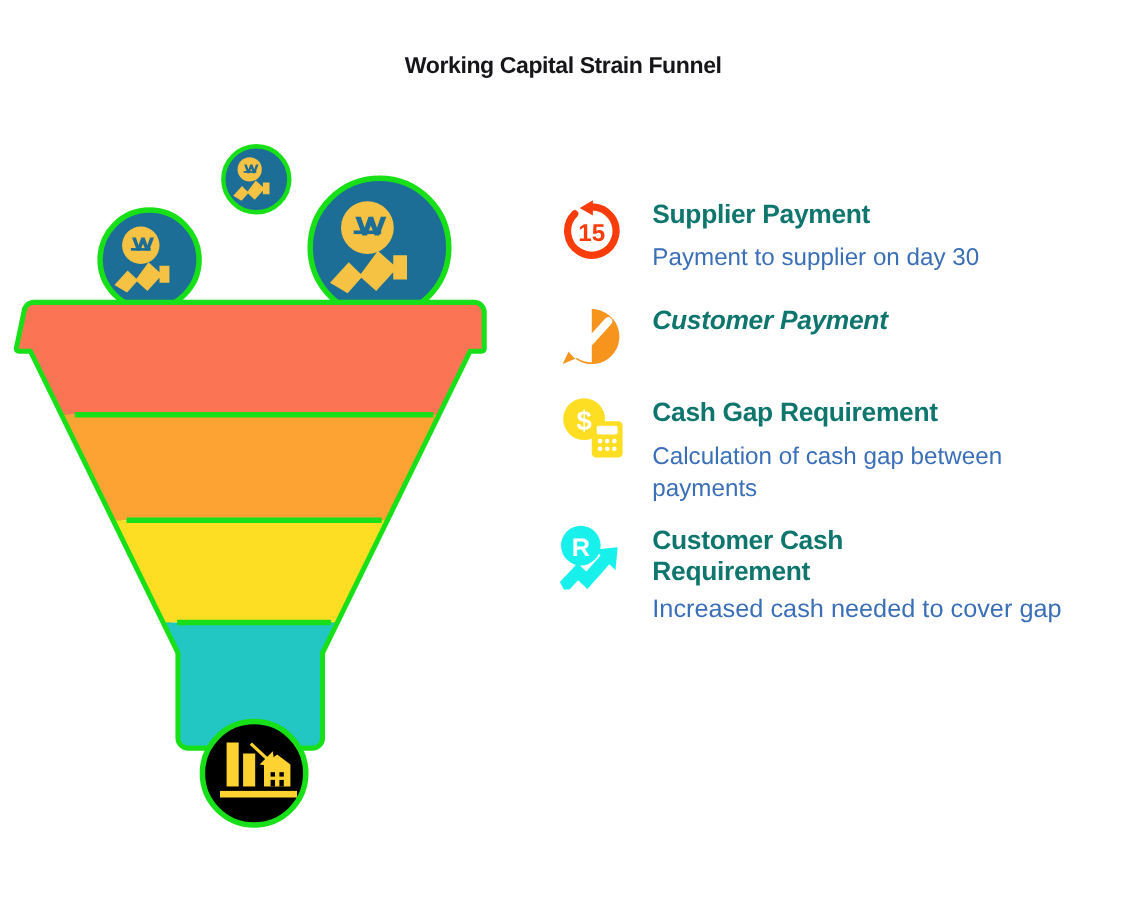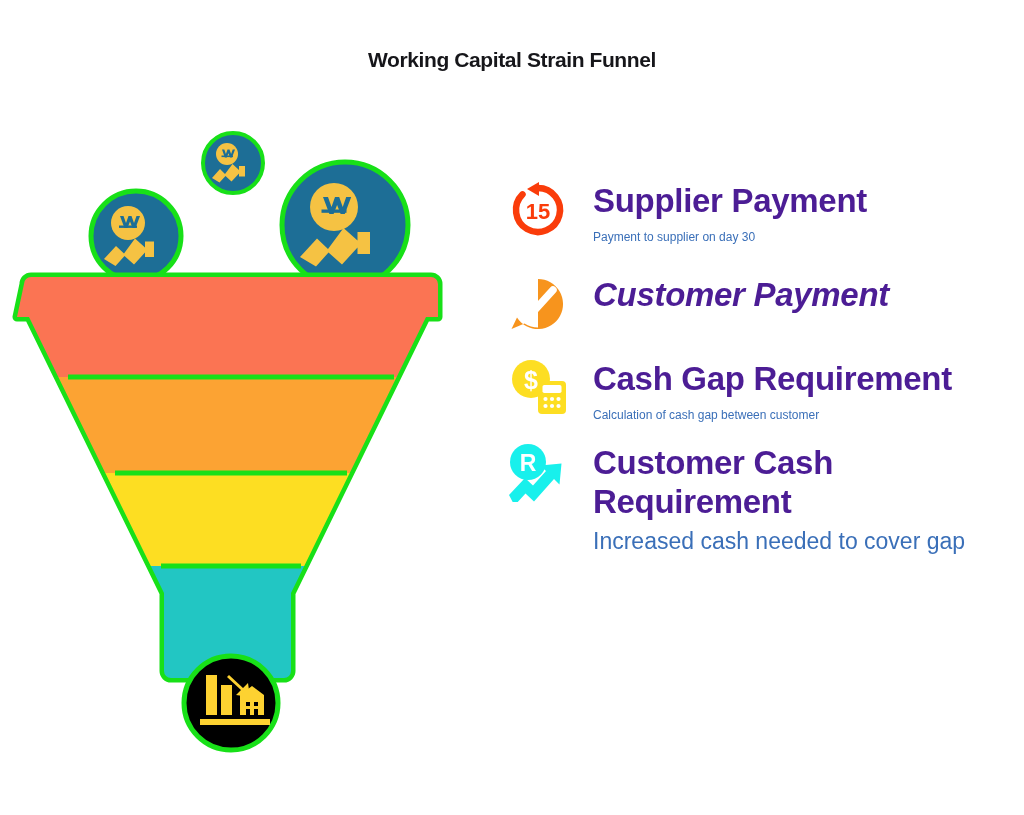--- a/index.html
+++ b/index.html
@@ -60,29 +60,29 @@
     align-items: flex-start;
     justify-content: center;
     padding-top: 2px;
   }
   .legend-text {
     flex: 1 1 auto;
     padding-left: 22px;
     padding-top: 4px;
   }
   .legend-title {
-    font-size: 33px;
+    font-size: 24px;
     font-weight: bold;
-    color: #4c1d95;
+    color: #0f766e;
     letter-spacing: -0.3px;
     line-height: 1.18;
     margin: 0 0 9px 0;
   }
   .legend-desc {
-    font-size: 12px;
+    font-size: 22px;
     color: #3a6fb8;
     line-height: 1.32;
     margin: 0;
     max-width: 395px;
   }
 
   
   .legend-item.i0 { margin-bottom: 26px; }
   .legend-item.i1 { margin-bottom: 16px; font-style: italic; }
   .legend-item.i2 { margin-bottom: 16px; }
@@ -243,21 +243,21 @@
             <circle cx="44" cy="41" r="2.1"></circle>
             <circle cx="50.5" cy="41" r="2.1"></circle>
           <circle cx="37.5" cy="48" r="2.1"></circle>
             <circle cx="44" cy="48" r="2.1"></circle>
             <circle cx="50.5" cy="48" r="2.1"></circle>
         </g>
       </svg>
     </div>
     <div class="legend-text">
       <div class="legend-title">Cash Gap Requirement</div>
-      <div class="legend-desc">Calculation of cash gap between customer</div>
+      <div class="legend-desc">Calculation of cash gap between payments</div>
     </div>
   </div>
 
   <div class="legend-item i3">
     <div class="legend-icon">
       <svg width="62" height="60" viewBox="0 0 62 60">
         <circle cx="21" cy="20" r="18" fill="#18F0EC"></circle>
         <text x="21" y="29" text-anchor="middle" font-family="Liberation Sans, sans-serif" font-size="23" font-weight="bold" fill="#ffffff">R</text>
         <path d="M2 53 l16 -17 l8 7.5 l13 -14.5 l-5.5 -5.5 l21 -2 l-2 21 l-5.5 -5.5
                  l-20 22.5 l-8.5 -8 l-11 12 z" fill="#18F0EC"></path>

